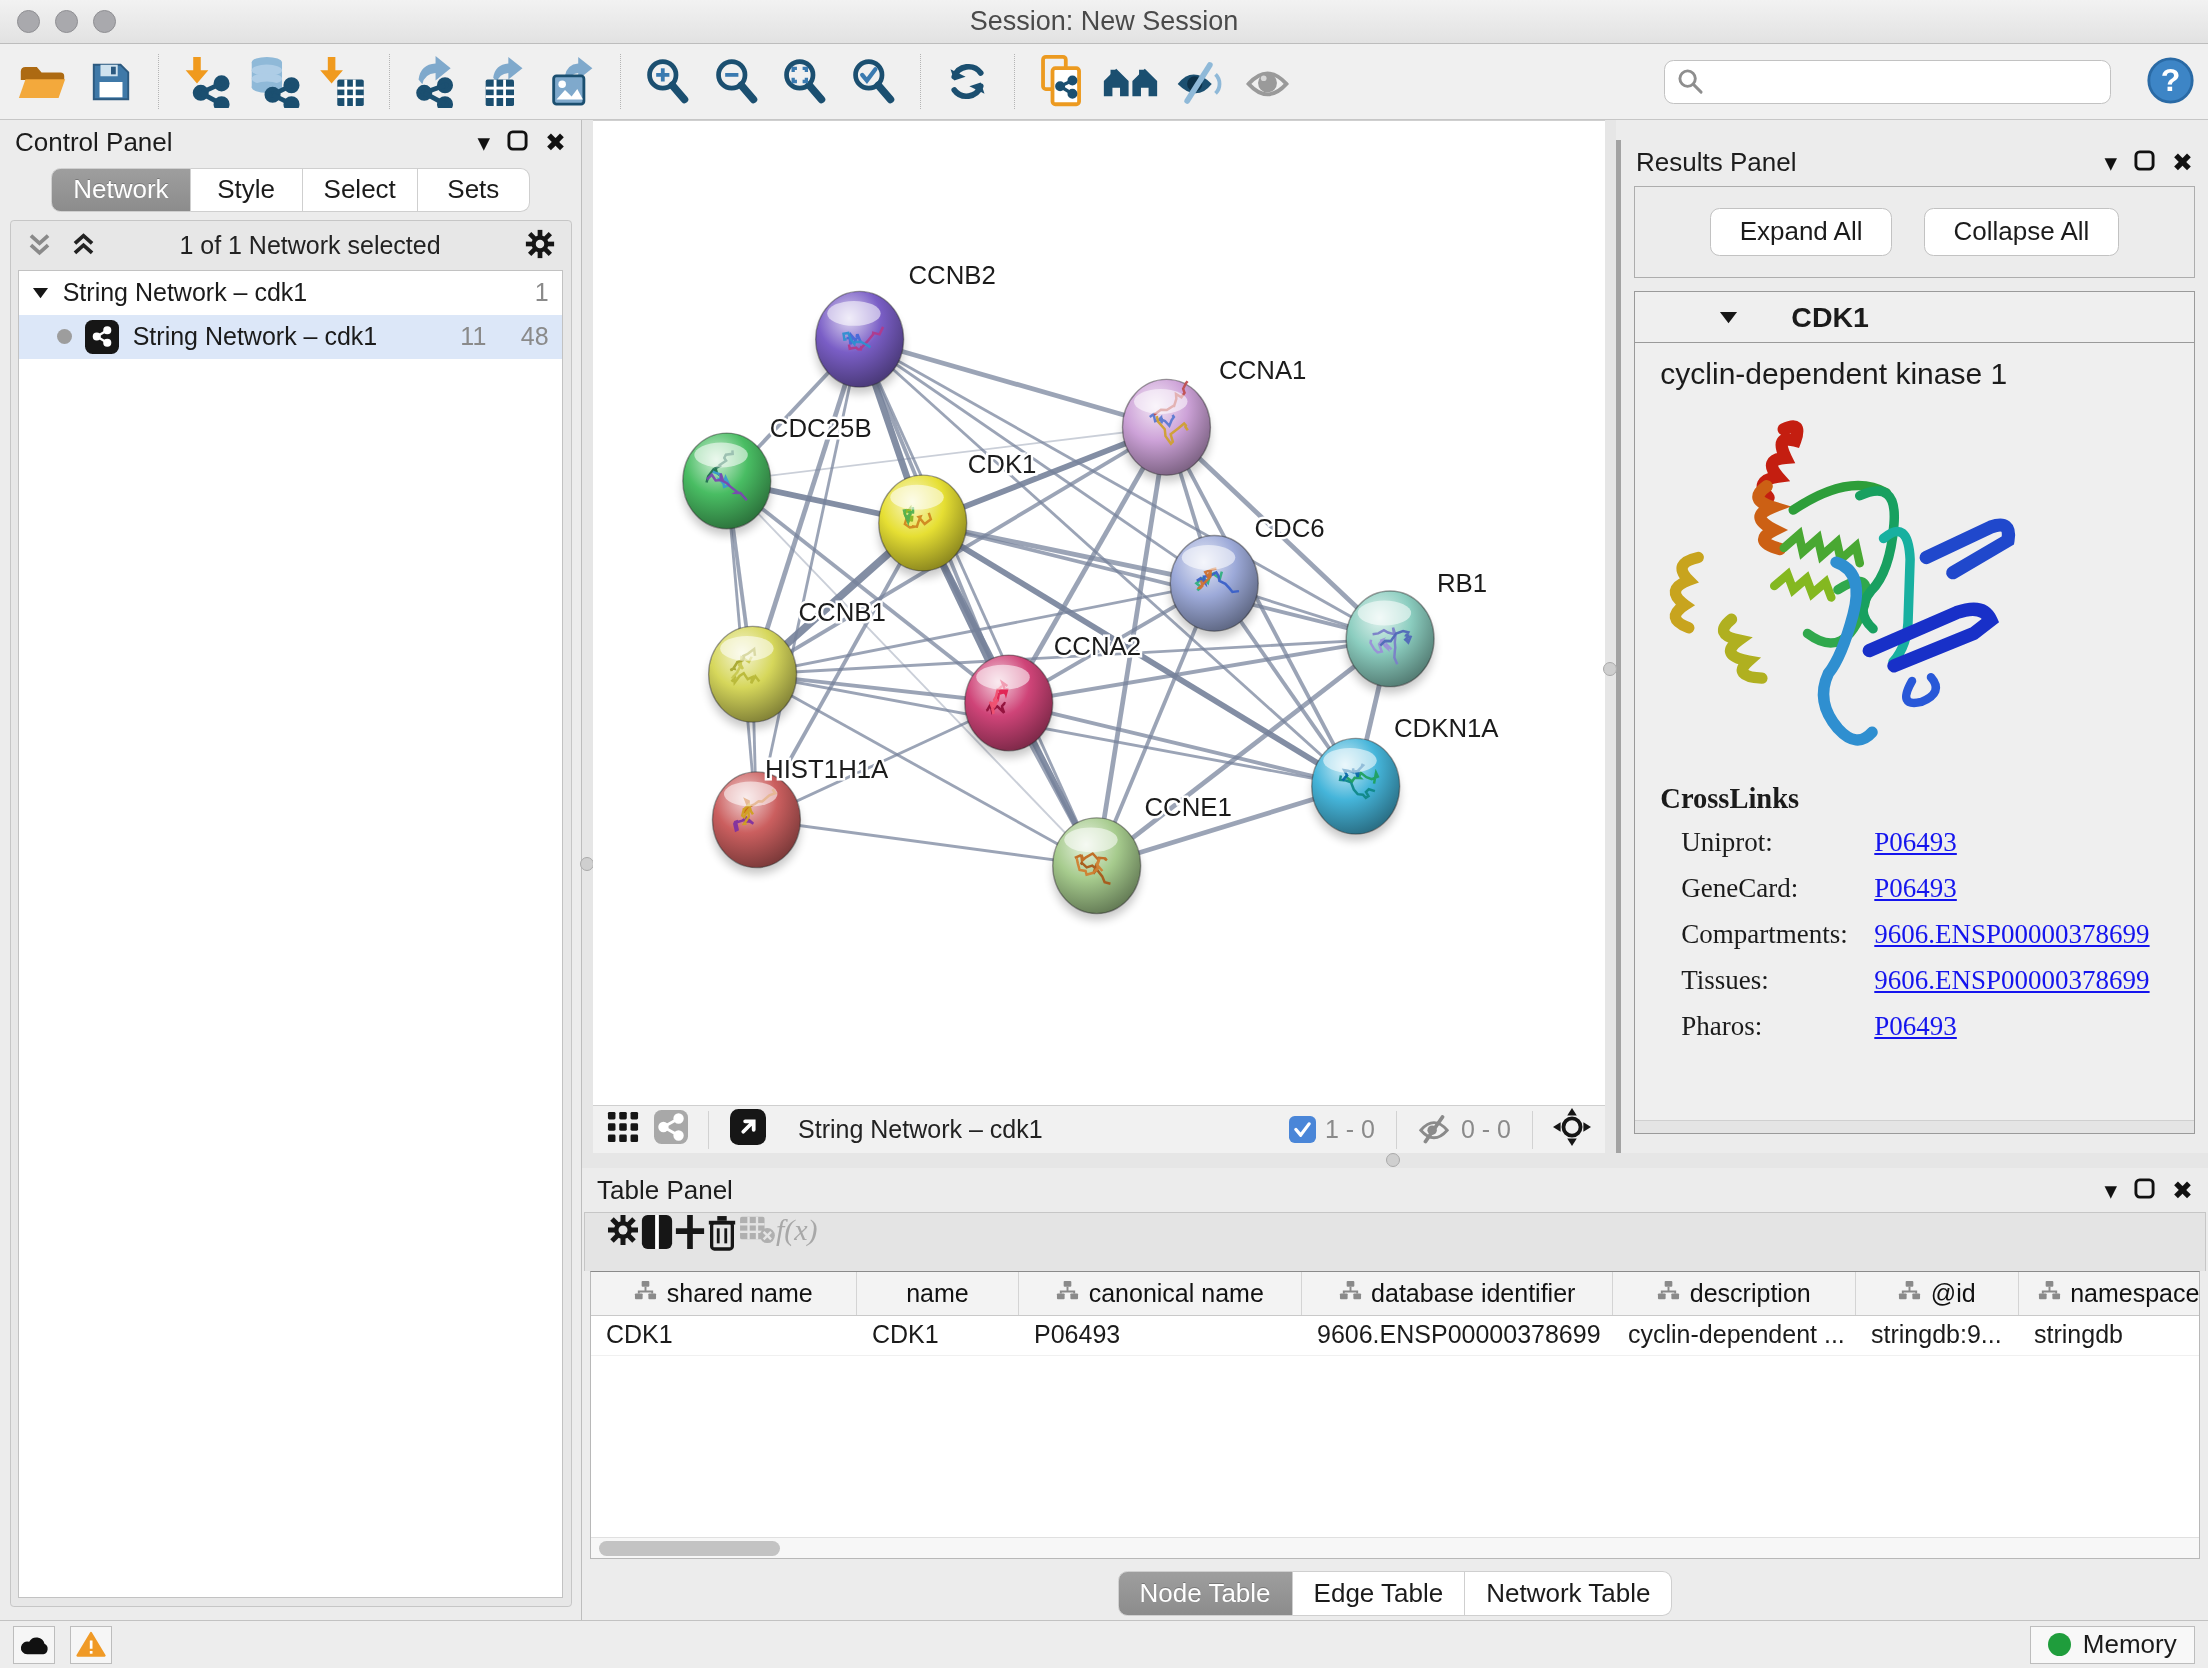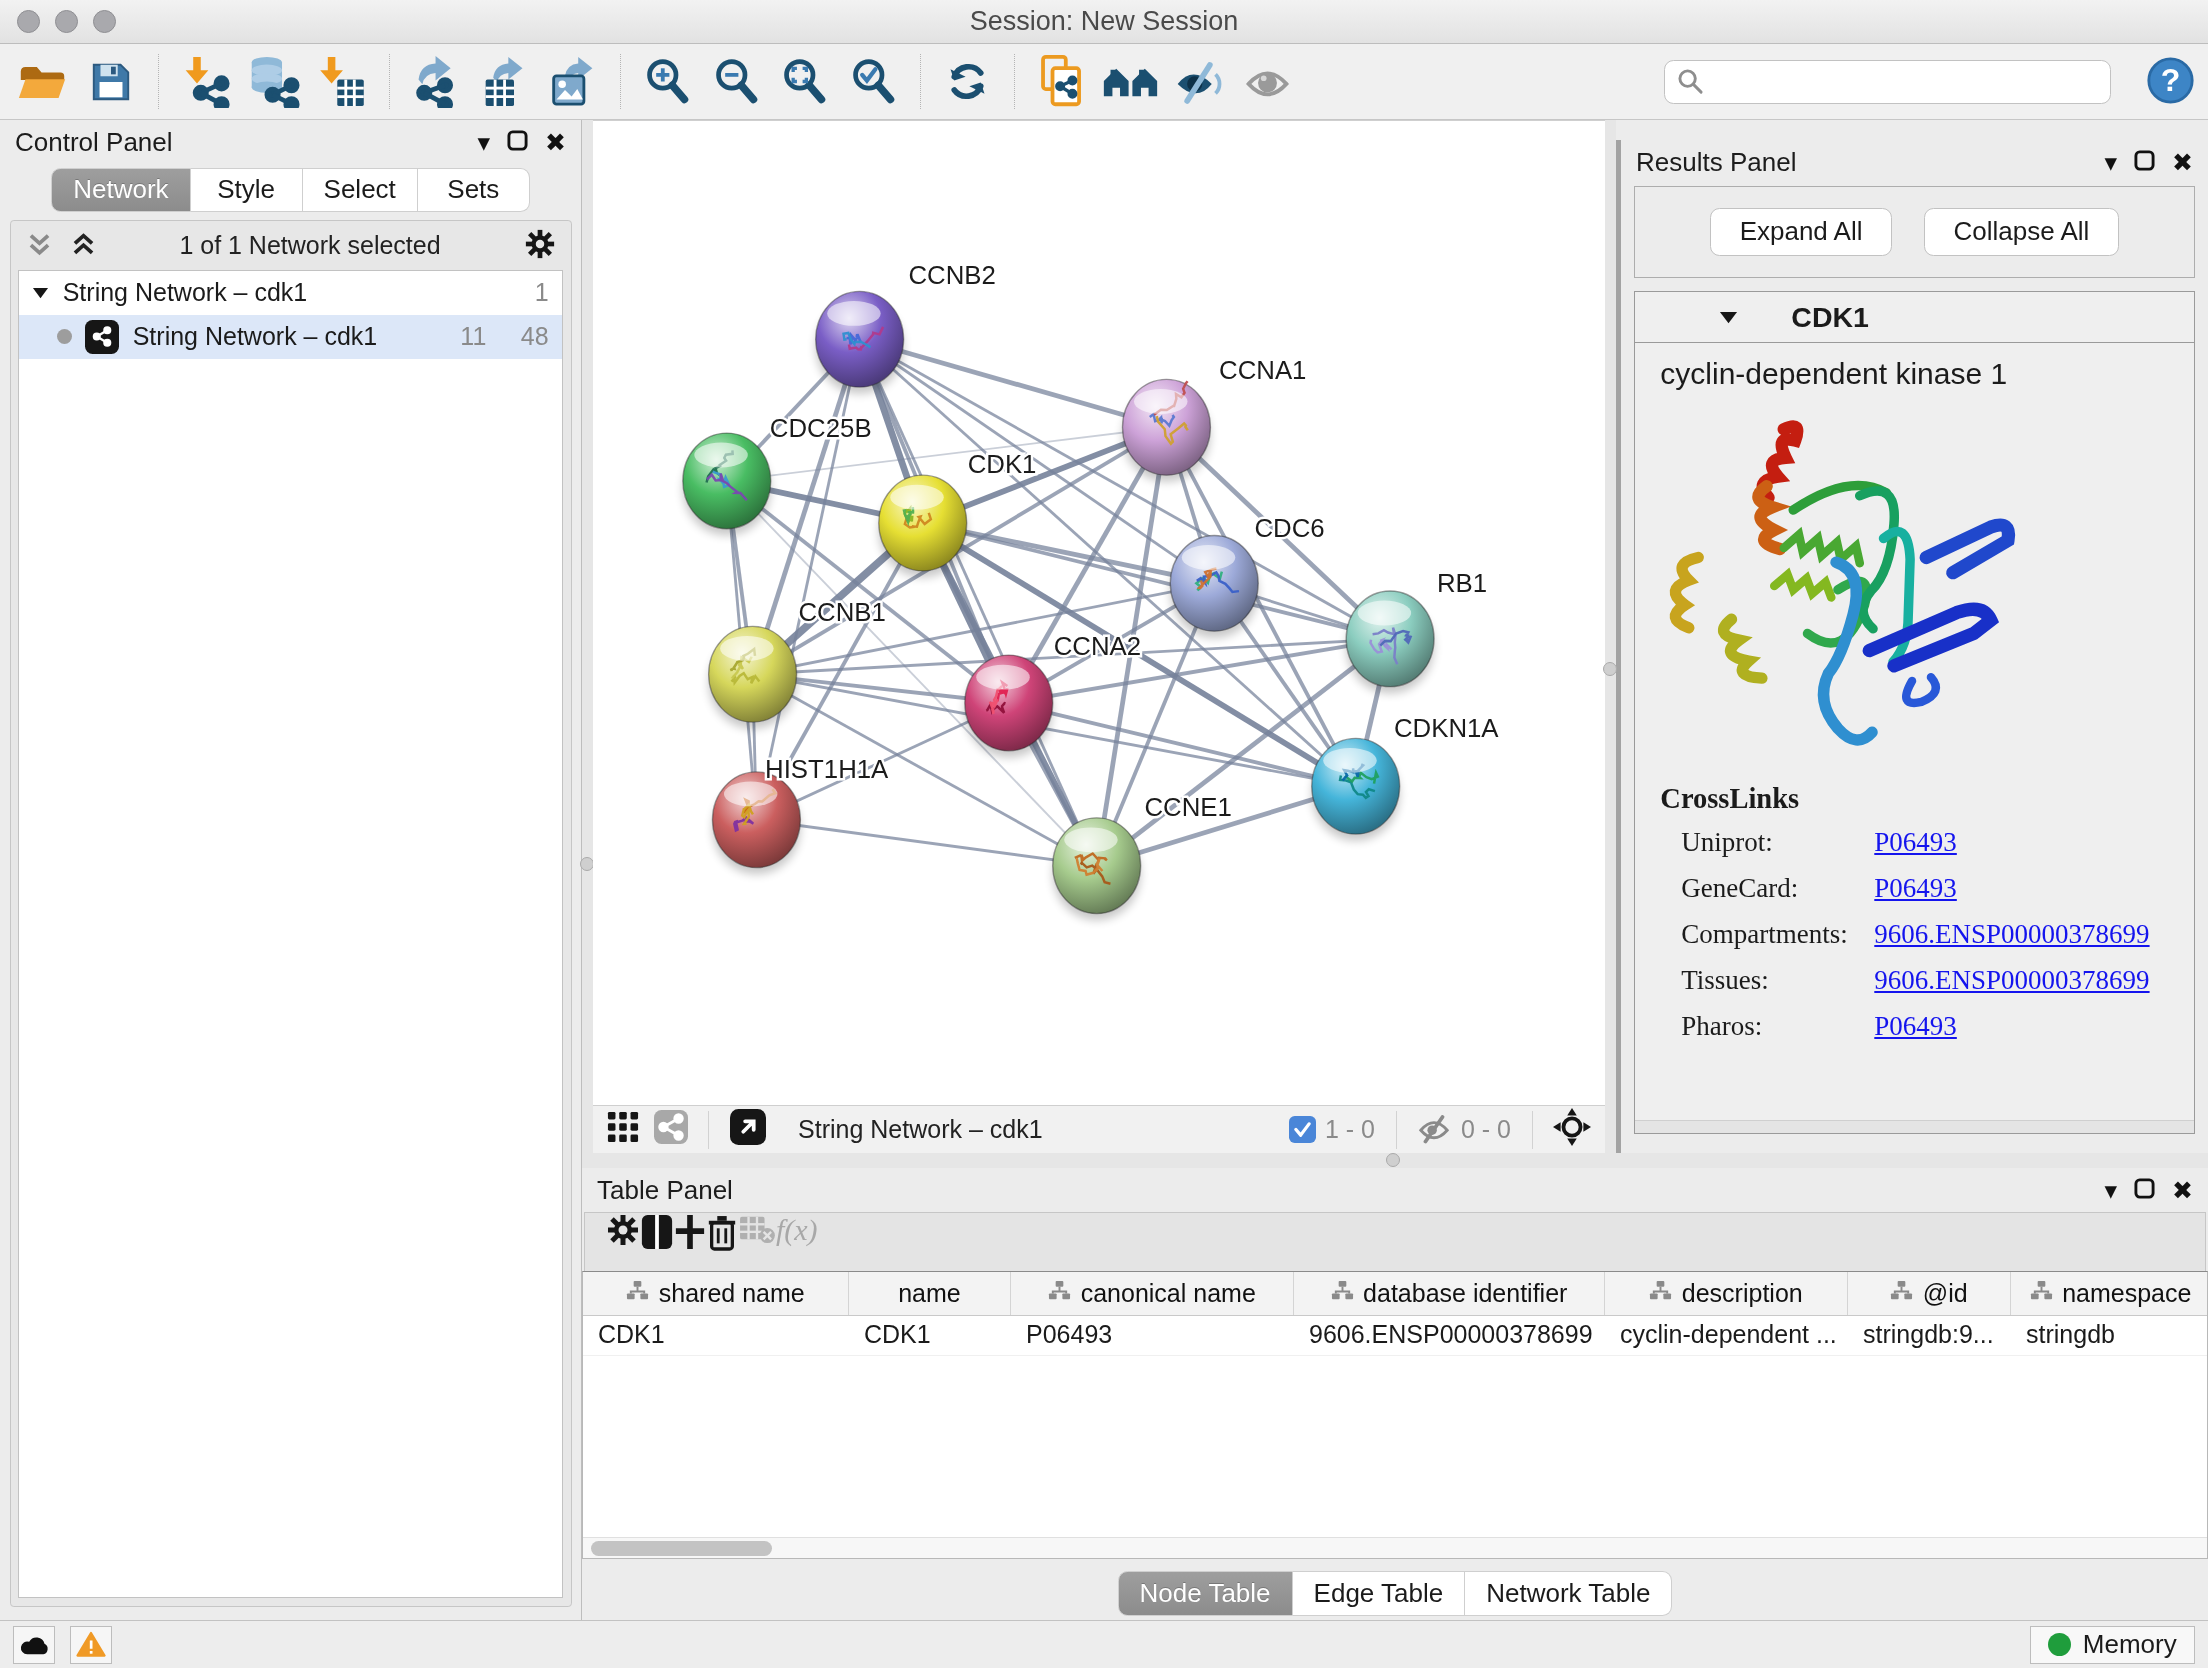--- a/index.html
+++ b/index.html
@@ -98,21 +98,21 @@
   .cl-link { color:#1414ee; text-decoration:underline; }
   .rp-scrollstrip { position:absolute; left:0; right:0; bottom:0; height:13.3px; background:#e4e4e4;
     border-top:1px solid #cfcfcf; }
 
   
   .table-panel { flex:1; display:flex; flex-direction:column; min-height:0; background:#ececec; }
   .tp-inner { flex:1; margin:0 0 7.6px 0; display:flex; flex-direction:column; min-height:0; }
   .tp-toolbar { height:59px; background:#e4e4e4; border:1px solid #c6c6c6; border-bottom:none;
     margin:0 1.9px; display:flex; align-items:flex-start; padding:0 21px; }
   .fx { font-family:"Liberation Serif", serif; font-style:italic; font-size:30px; color:#a8a8a8; }
-  .grid-table { flex:1; margin:0 0; border:1px solid #b8b8b8; border-top:1.9px solid #8a8a8a;
+  .grid-table { flex:1; margin:0 8px; border:1px solid #b8b8b8; border-top:1.9px solid #8a8a8a;
     background:#fff; display:flex; flex-direction:column; min-height:0; }
   .gt-head { display:flex; background:#f3f3f3; border-bottom:1px solid #c9c9c9; height:44px; }
   .gt-th { display:flex; align-items:center; justify-content:center; gap:9.5px; font-size:25px;
     color:#111; border-right:1px solid #d4d4d4; overflow:hidden; white-space:nowrap; flex:none; }
   .gt-row { display:flex; height:40px; border-bottom:1px solid #f0f0f0; }
   .gt-td { font-size:25px; padding:3.8px 9.5px 0 15px; overflow:hidden; white-space:nowrap; flex:none; }
   .gt-body-rest { flex:1; }
   .gt-hscroll { height:21px; background:#f7f7f7; border-top:1px solid #e0e0e0; position:relative; }
   .gt-hscroll .thumb { position:absolute; left:7.6px; top:2.9px; width:181px; height:14.3px;
     background:#c3c3c3; border-radius:7.6px; }

